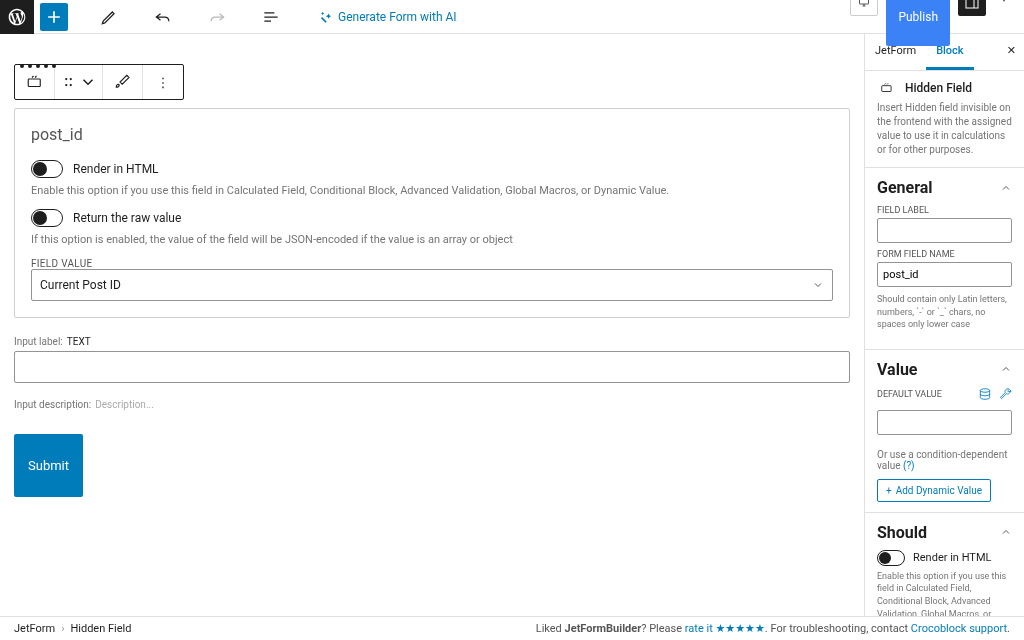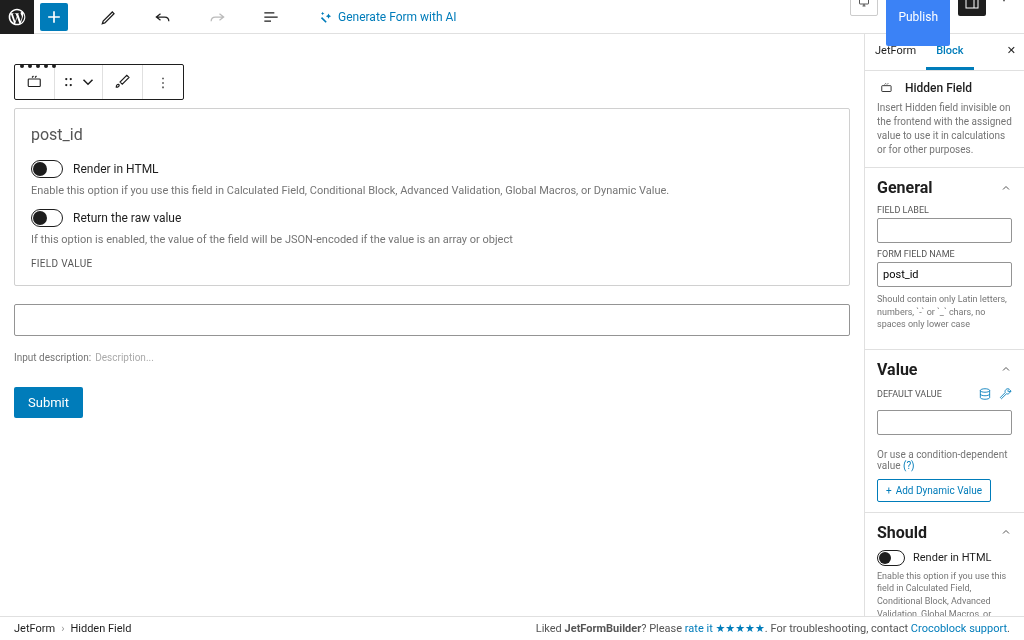--- a/index.html
+++ b/index.html
@@ -36,21 +36,21 @@
 .toggle-label{font-size:12px}
 .help-text{font-size:11px;color:#757575;margin-bottom:12px}
 .field-label{font-size:10px;color:#555;text-transform:uppercase;letter-spacing:.3px;}
 .select-box{width:100%;border:1px solid #949494;border-radius:2px;padding:8px;display:flex;justify-content:space-between;align-items:center;font-size:12px;cursor:pointer}
 .input-row{margin-top:18px}
 .il-labels{font-size:10px;color:#757575;margin-bottom:4px}
 .il-labels .lab{color:#1e1e1e;margin-left:4px}
 .text-input{width:100%;border:1px solid #949494;border-radius:2px;padding:8px;font-size:12px}
 .desc-row{font-size:10px;color:#757575;margin-top:16px}
 .desc-row .ph{color:#aaa;margin-left:4px}
-.submit-btn{background:#007cba;color:#fff;border:none;padding:8px 14px;border-radius:2px;font-size:13px;cursor:pointer;margin-top:24px}
+.submit-btn{background:#007cba;color:#fff;border:none;padding:24px 14px;border-radius:2px;font-size:13px;cursor:pointer;margin-top:24px}
 .sidebar{width:160px;border-left:1px solid #e0e0e0;overflow-y:auto;display:flex;flex-direction:column;font-size:11px}
 .tabs{display:flex;border-bottom:1px solid #e0e0e0;position:relative}
 .tab{padding:10px 10px;font-size:11px;cursor:pointer;color:#1e1e1e}
 .tab.active{border-bottom:3px solid #007cba;color:#007cba;font-weight:500}
 .close-panel{margin-left:auto;padding:10px 8px;cursor:pointer}
 .sb-section{padding:10px 12px;border-bottom:1px solid #e0e0e0}
 .sb-head{display:flex;align-items:center;gap:8px;margin-bottom:6px}
 .sb-head svg{width:20px;height:14px}
 .sb-title{font-size:12px;font-weight:500}
 .sb-desc{font-size:10px;color:#757575;line-height:1.4}
@@ -178,23 +178,30 @@
         <div class="toggle"></div>
         <span class="toggle-label">Render in HTML</span>
       </div>
       <div class="help-text">Enable this option if you use this field in Calculated Field, Conditional Block, Advanced Validation, Global Macros, or Dynamic Value.</div>
       <div class="toggle-row">
         <div class="toggle"></div>
         <span class="toggle-label">Return the raw value</span>
       </div>
       <div class="help-text">If this option is enabled, the value of the field will be JSON-encoded if the value is an array or object</div>
       <div class="field-label">FIELD VALUE</div>
+      <div class="select-box">
+        <span>Current Post ID</span>
+        <svg width="12" height="12" viewBox="0 0 24 24" fill="none" stroke="#555" stroke-width="2">
+            <path d="M6 9l6 6 6-6"></path>
+          </svg>
+      </div>
     </div>
 
     <div class="input-row">
+      <div class="il-labels"><span>Input label:</span><span class="lab">TEXT</span></div>
       <input class="text-input" style="">
       <div class="desc-row"><span>Input description:</span><span class="ph">Description...</span></div>
     </div>
 
     <button class="submit-btn">Submit</button>
   </div>
 
   <div class="sidebar">
     <div class="tabs">
       <div class="tab">JetForm</div>

